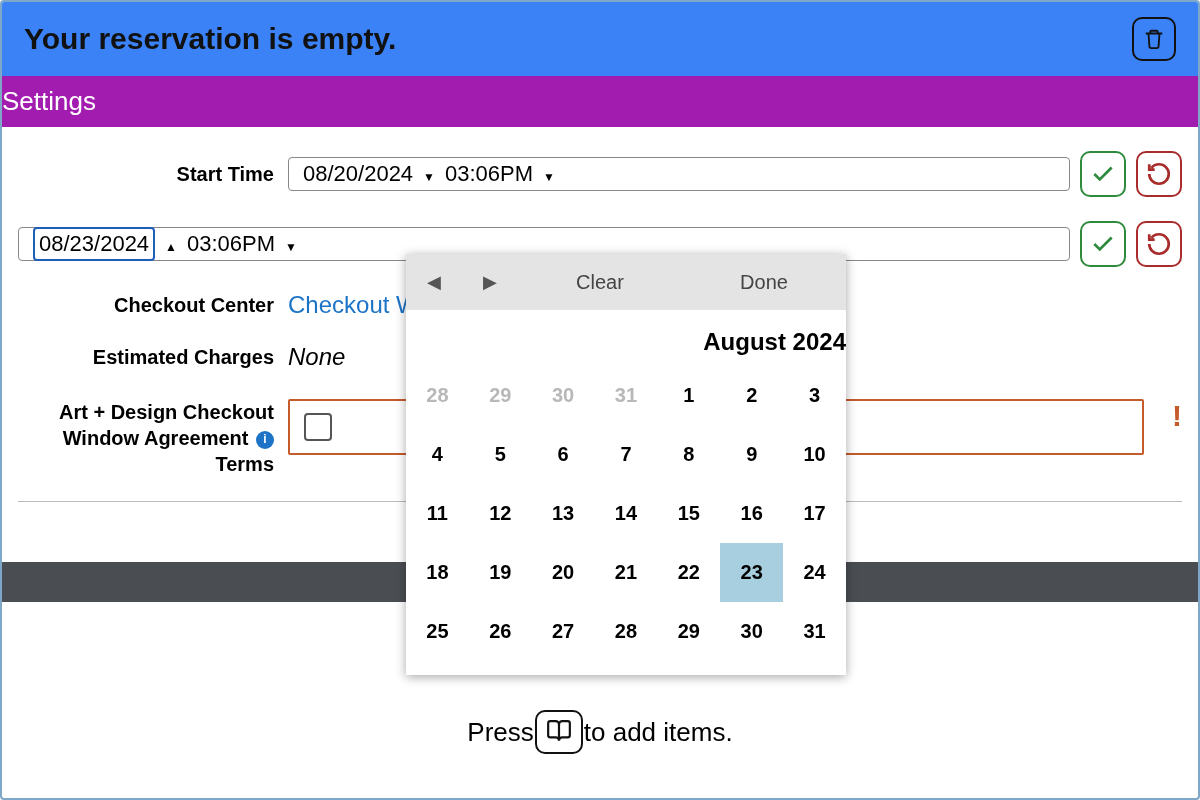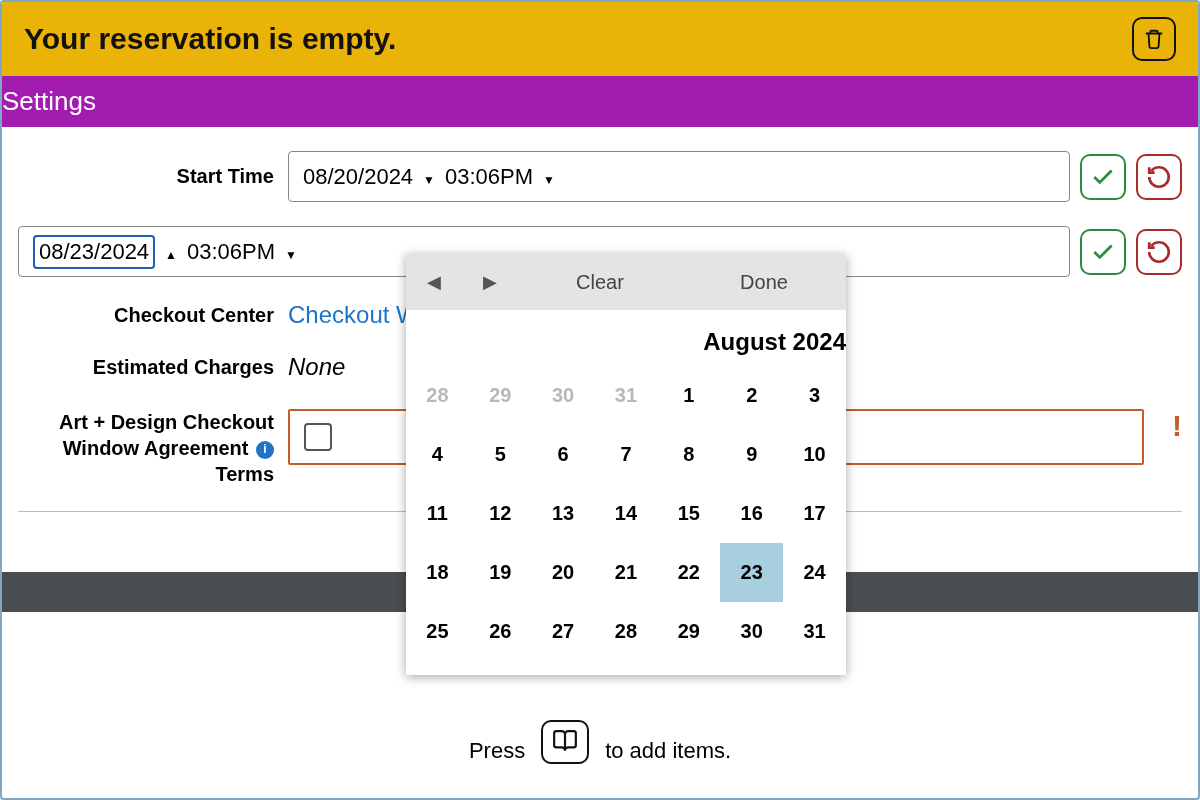--- a/index.html
+++ b/index.html
@@ -1,21 +1,21 @@
 <!DOCTYPE html>
 <html><head>
 <meta charset="utf-8">
 <style>
   * { box-sizing: border-box; margin: 0; padding: 0; }
   html, body { width: 1200px; height: 800px; font-family: "Helvetica Neue", Arial, sans-serif; background: #fff; overflow: hidden; }
   body { position: relative; border: 2px solid #7ea7c8; border-radius: 4px; }
 
   
   .banner {
-    background: #eab308;
+    background: #3b82f6;
     color: #111;
     display: flex;
     align-items: center;
     justify-content: space-between;
     padding: 14px 22px;
     height: 74px;
   }
   .banner-title { font-size: 30px; font-weight: 600; }
   .trash-btn {
     width: 44px; height: 44px;
@@ -46,21 +46,21 @@
     width: 270px;
     text-align: right;
     padding-right: 14px;
     font-weight: 700;
     font-size: 20px;
   }
   .field-wrap { flex: 1; display: flex; align-items: center; gap: 10px; }
 
   .dt-input {
     flex: 1;
-    height: 51px;
+    height: 34px;
     border: 1.5px solid #888;
     border-radius: 4px;
     display: flex;
     align-items: center;
     padding: 0 14px;
     font-size: 22px;
     font-weight: 500;
     gap: 6px;
   }
   .dt-input.focused .date-part { border: 2px solid #1d5fb8; border-radius: 4px; padding: 2px 4px; }
@@ -106,24 +106,24 @@
   
   .grey-band {
     height: 40px;
     background: #4a4e53;
     margin-top: 60px;
   }
 
   
   .add-items {
     display: flex;
-    align-items: flex-end;
+    align-items: center;
     justify-content: center;
-    gap: 16px;
-    font-size: 22px;
+    gap: 1px;
+    font-size: 26px;
     margin-top: 108px;
   }
   .book-btn {
     width: 48px; height: 44px;
     border: 2px solid #111; border-radius: 10px;
     display: flex; align-items: center; justify-content: center;
   }
 
   
   .cal {

